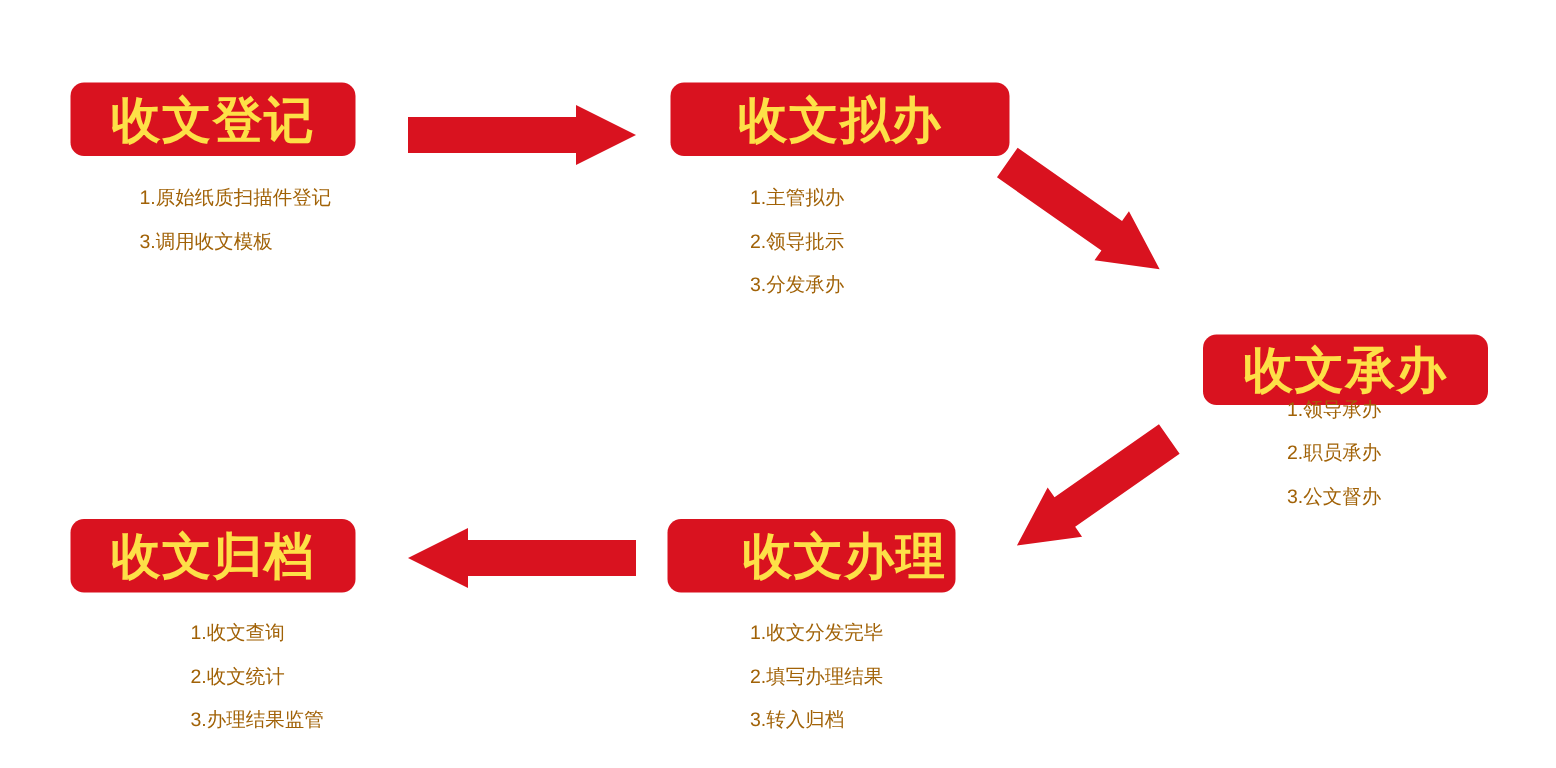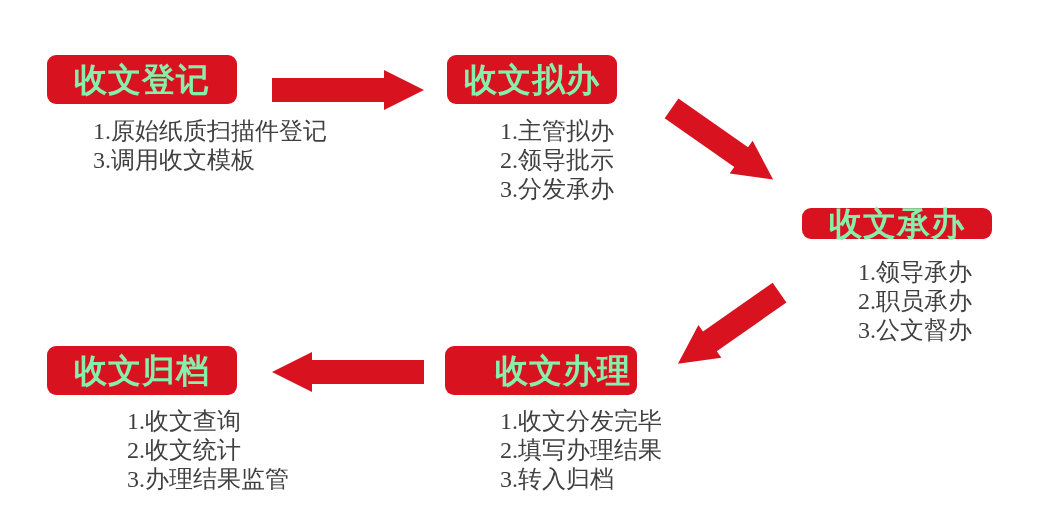--- a/index.html
+++ b/index.html
@@ -27,41 +27,41 @@
     left: 0;
     top: 0;
     background: #d9121f;
     border-radius: 9px;
     display: flex;
     align-items: center;
     justify-content: center;
     box-sizing: border-box;
   }
   .stage-title {
-    color: #86efac;
+    color: #fde047;
     font-size: 33px;
     font-weight: bold;
     letter-spacing: 1px;
     line-height: 1;
     white-space: nowrap;
     font-family: "DejaVu Sans", "Liberation Sans", sans-serif;
   }
   .stage-list {
     position: absolute;
     margin: 0;
     padding: 0;
     list-style: none;
   }
   .stage-list li {
-    color: #404040;
-    font-size: 24px;
+    color: #a16207;
+    font-size: 13px;
     line-height: 29px;
     white-space: nowrap;
     font-weight: normal;
-    font-family: Liberation Serif, serif;
+    font-family: Liberation Sans, sans-serif;
   }
 
   
   .arrow {
     position: absolute;
   }
   .arrow svg {
     display: block;
     overflow: visible;
   }
@@ -81,40 +81,40 @@
     </ul>
   </div>
 
   <div class="arrow" style="left:272px; top:70px; width:152px; height:40px;">
     <svg width="152" height="40" viewBox="0 0 152 40" aria-hidden="true">
       <polygon fill="#d9121f" points="0,8 112,8 112,0 152,20 112,40 112,32 0,32"></polygon>
     </svg>
   </div>
 
   <div class="stage" style="left:447px; top:55px; width:300px; height:180px;">
-    <div class="stage-box" style="width:170px; height:49px;">
+    <div class="stage-box" style="width:226px; height:49px;">
       <span class="stage-title">收文拟办</span>
     </div>
     <ul class="stage-list" style="left:53px; top:62px;">
       <li>1.主管拟办</li>
       <li>2.领导批示</li>
       <li>3.分发承办</li>
     </ul>
   </div>
 
   <div class="arrow" style="left:679px; top:88px; width:120px; height:90px;">
     <svg width="120" height="90" viewBox="0 0 120 90" aria-hidden="true">
       <g transform="translate(4,4) rotate(35)">
         <polygon fill="#d9121f" points="0,8 85,8 85,0 124,20 85,40 85,32 0,32"></polygon>
       </g>
     </svg>
   </div>
 
   <div class="stage" style="left:802px; top:208px; width:230px; height:180px;">
-    <div class="stage-box" style="width:190px; height:31px;">
+    <div class="stage-box" style="width:190px; height:47px;margin-top:15px;">
       <span class="stage-title">收文承办</span>
     </div>
     <ul class="stage-list" style="left:56px; top:50px;">
       <li>1.领导承办</li>
       <li>2.职员承办</li>
       <li>3.公文督办</li>
     </ul>
   </div>
 
   <div class="arrow" style="left:675px; top:305px; width:120px; height:90px;">

